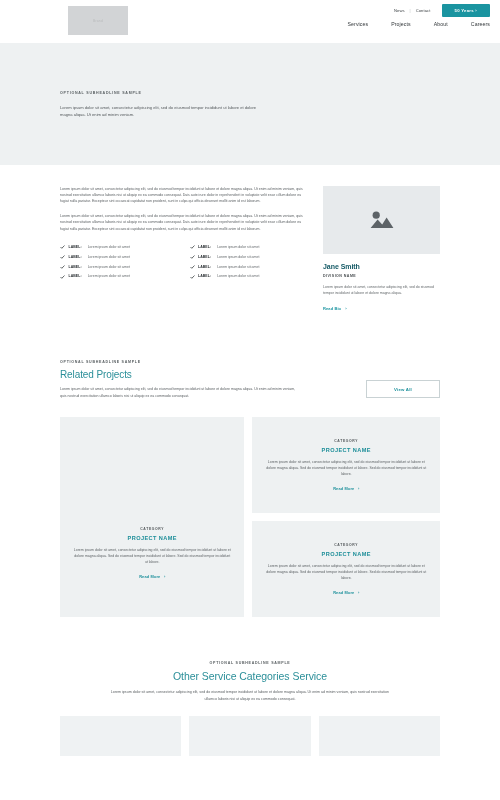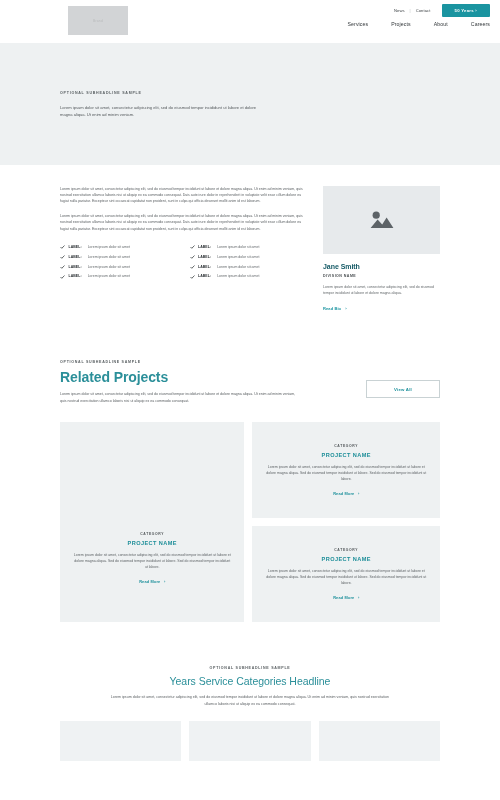--- a/index.html
+++ b/index.html
@@ -61,21 +61,21 @@
   .bio-copy { margin-top:6px; font-size:3.5px; line-height:1.8; color:#62676a; }
   .link-arrow { margin-top:9px; display:inline-flex; align-items:center; gap:4px; }
   .link-arrow .t { font-size:4px; font-weight:bold; color:#1a94a0; letter-spacing:.1px; }
   .link-arrow .a { font-size:4.4px; font-weight:bold; color:#1a94a0; }
 
   
   .rel-sec { width:380px; margin:0 auto; padding-top:46px; }
   .rel-head { display:flex; align-items:flex-start; justify-content:space-between; }
   .rel-left { width:268px; }
   .rel-eyebrow { font-size:3.6px; color:#5b6164; letter-spacing:.72px; font-weight:bold; text-transform:uppercase; }
-  .rel-title { margin-top:5px; font-size:14px; color:#2b8f99; font-weight:bold; letter-spacing:-.1px; }
+  .rel-title { margin-top:5px; font-size:10px; color:#2b8f99; font-weight:normal; letter-spacing:-.1px; }
   .rel-copy { margin-top:6px; font-size:3.55px; line-height:1.82; color:#5a5f62; width:242px; }
   .viewall {
     margin-top:20px; width:74px; height:18px; border:1px solid #c9d2d4; background:#ffffff;
     display:flex; align-items:center; justify-content:center;
     font-size:4.3px; font-weight:bold; color:#1a8f9a; letter-spacing:.2px;
   }
 
   
   .proj-grid { margin-top:18px; display:flex; gap:8px; height:200px; }
   .proj-col-left { width:244px; }
@@ -278,21 +278,21 @@
             <span class="a">›</span>
           </a>
         </div>
       </div>
     </div>
   </div>
 
   <div class="other-sec">
     <div class="other-inner">
       <div class="other-eyebrow">OPTIONAL SUBHEADLINE SAMPLE</div>
-      <h2 class="other-title">Years Service Categories Headline</h2>
+      <h2 class="other-title">Other Service Categories Service</h2>
       <p class="other-copy">Lorem ipsum dolor sit amet, consectetur adipiscing elit, sed do eiusmod tempor incididunt ut labore et dolore magna aliqua. Ut enim ad minim veniam, quis nostrud exercitation ullamco laboris nisi ut aliquip ex ea commodo consequat.</p>
     </div>
     <div class="other-grid">
       <div class="other-card"></div>
       <div class="other-card"></div>
       <div class="other-card"></div>
     </div>
   </div>
 
 </div>

